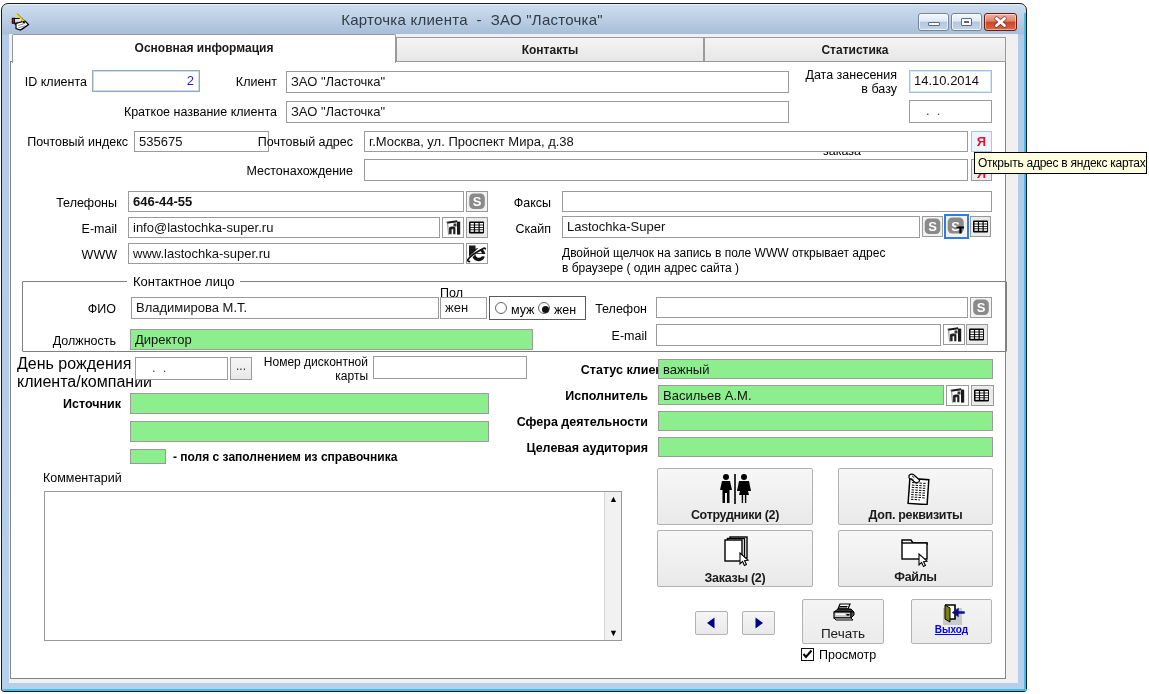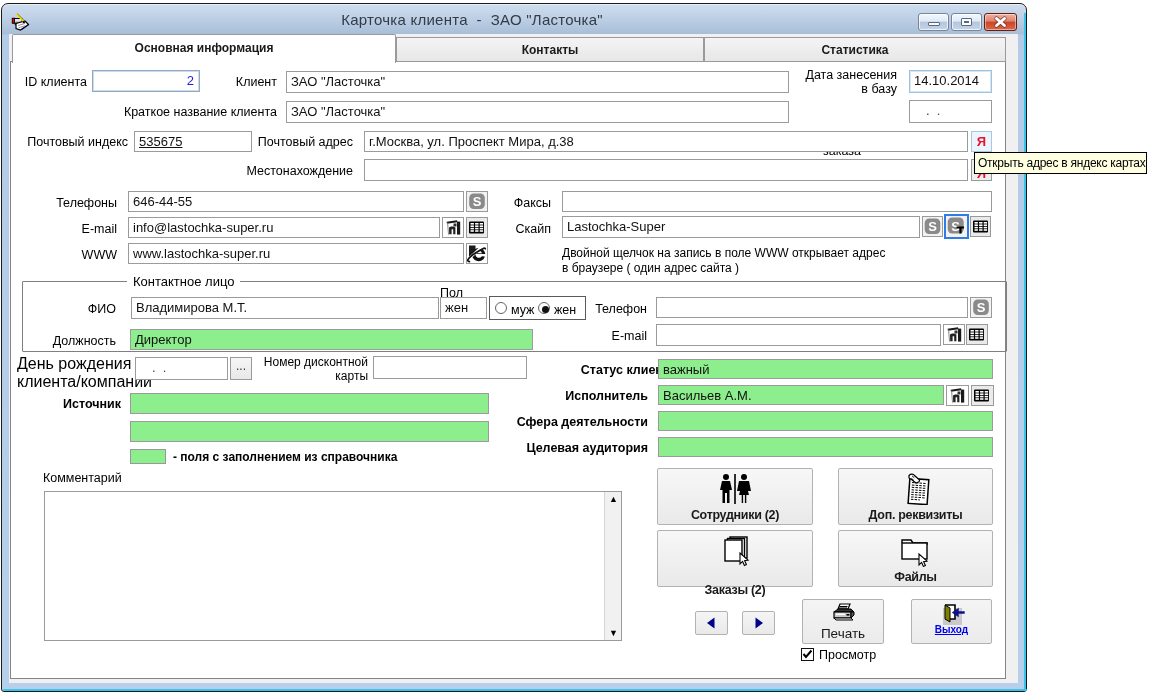--- a/index.html
+++ b/index.html
@@ -56,30 +56,30 @@
 <div class="fld" style="left:92px;top:70px;width:108px;height:22px;border-color:#93a9c0;box-shadow:inset 0 0 0 1px #cddcec;color:#1f1fdd;text-align:right;padding-right:5px;">2</div>
 <div class="lbl" style="left:200px;top:75px;width:77px;">Клиент</div>
 <div class="fld" style="left:286px;top:71px;width:503px;height:22px;">ЗАО "Ласточка"</div>
 <div class="lbl" style="left:790px;top:68px;width:107px;">Дата занесения<br>в базу</div>
 <div class="fld" style="left:909px;top:70px;width:83px;height:23px;border-color:#9ec2e0;box-shadow:inset 0 0 0 1px #d6e6f3;">14.10.2014</div>
 <div class="lbl" style="left:100px;top:105px;width:177px;">Краткое название клиента</div>
 <div class="fld" style="left:286px;top:101px;width:503px;height:22px;">ЗАО "Ласточка"</div>
 <div class="lbl" style="left:754px;top:98px;width:107px;margin-top:32px;">Дата первого<br>заказа</div>
 <div class="fld" style="left:909px;top:100px;width:83px;height:23px;color:#444;"><span style="padding-left:12px;">.&nbsp;&nbsp;.</span></div>
 <div class="lbl" style="left:20px;top:135px;width:108px;">Почтовый индекс</div>
-<div class="fld" style="left:134px;top:131px;width:118px;height:21px;text-decoration:underline;">535675</div>
+<div class="fld" style="left:134px;top:131px;width:135px;height:21px;">535675</div>
 <div class="lbl" style="left:246px;top:135px;width:107px;">Почтовый адрес</div>
 <div class="fld" style="left:364px;top:131px;width:604px;height:21px;">г.Москва, ул. Проспект Мира, д.38</div>
 <div class="abs" style="left:971px;top:131px;width:21px;height:21px;background:#edf4fb;border:1px solid #a6c8e8;color:#e8112d;font-weight:bold;font-size:13px;text-align:center;line-height:19px;">Я</div>
 <div class="lbl" style="left:246px;top:164px;width:107px;">Местонахождение</div>
 <div class="fld" style="left:364px;top:159px;width:604px;height:22px;"></div>
 <div class="abs" style="left:971px;top:159px;width:21px;height:22px;background:#eeeeee;border:1px solid #9a9a9a;color:#e8112d;font-weight:bold;font-size:13px;text-align:center;line-height:28px;">Я</div>
 
 <div class="lbl" style="left:47px;top:196px;width:70px;">Телефоны</div>
-<div class="fld" style="left:128px;top:191px;width:336px;height:21px;">646-44-55</div>
+<div class="fld" style="left:128px;top:191px;width:336px;height:21px;font-weight:bold;">646-44-55</div>
 <div class="lbl" style="left:47px;top:222px;width:70px;">E-mail</div>
 <div class="fld" style="left:128px;top:217px;width:312px;height:21px;">info@lastochka-super.ru</div>
 <div class="lbl" style="left:47px;top:248px;width:70px;">WWW</div>
 <div class="fld" style="left:128px;top:243px;width:336px;height:21px;">www.lastochka-super.ru</div>
 <div class="lbl" style="left:481px;top:196px;width:70px;">Факсы</div>
 <div class="fld" style="left:562px;top:191px;width:430px;height:21px;"></div>
 <div class="lbl" style="left:481px;top:222px;width:70px;">Скайп</div>
 <div class="fld" style="left:562px;top:216px;width:358px;height:22px;">Lastochka-Super</div>
 <div class="lbl" style="left:562px;top:246px;width:400px;text-align:left;font-size:12px;line-height:15px;">Двойной щелчок на запись в поле WWW открывает адрес<br>в браузере ( один адрес сайта )</div>
 
@@ -159,21 +159,21 @@
 </div>
 <div class="bigbtn" style="left:657px;top:530px;width:156px;height:57px;">
   <svg width="34" height="32" viewBox="0 0 34 32" style="margin:4px auto 0;">
     <g fill="#fff" stroke="#000" stroke-width="1.4">
       <rect x="12" y="2" width="17" height="21"></rect>
       <rect x="9.5" y="3.5" width="17" height="21"></rect>
       <rect x="7" y="5" width="17" height="21"></rect>
       <path d="M22 18 l0 11 2.6-2.6 1.8 4 2-1 -1.8-3.8 3.4-0.4 z" stroke-width="1.1"></path>
     </g>
   </svg>
-  <div style="margin-top:16px;text-align:center;">Заказы (2)</div>
+  <div style="margin-top:4px;text-align:center;">Заказы (2)</div>
 </div>
 <div class="bigbtn" style="left:838px;top:530px;width:155px;height:57px;">
   <svg width="36" height="32" viewBox="0 0 36 32" style="margin:4px auto 0;">
     <g fill="#fff" stroke="#000" stroke-width="1.4">
       <path d="M4 8 l0-3 9 0 2 3 14 0 0 2"></path>
       <rect x="4" y="8" width="25" height="16"></rect>
       <path d="M21 19 l0 11 2.6-2.6 1.8 4 2-1 -1.8-3.8 3.4-0.4 z" stroke-width="1.1"></path>
     </g>
   </svg>
   <div style="margin-top:3px;">Файлы</div>

